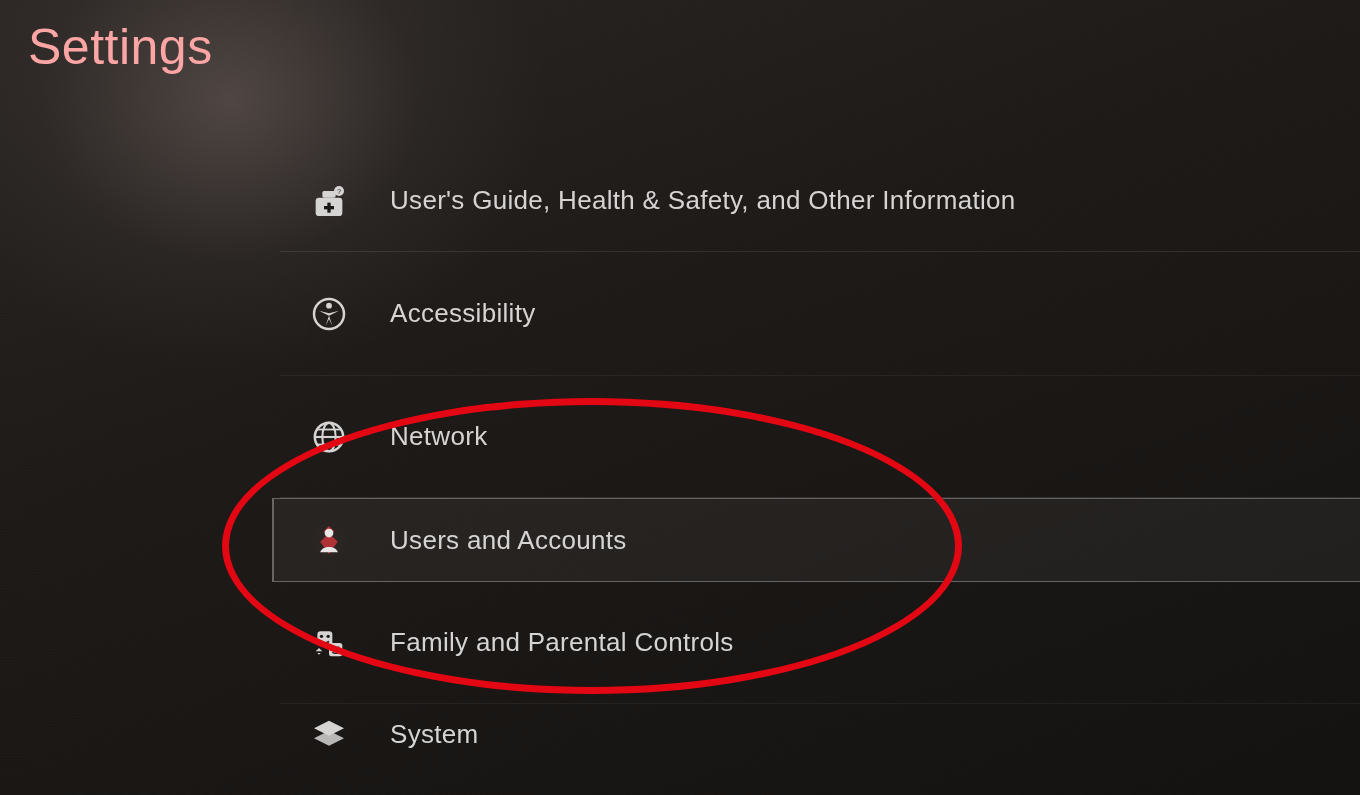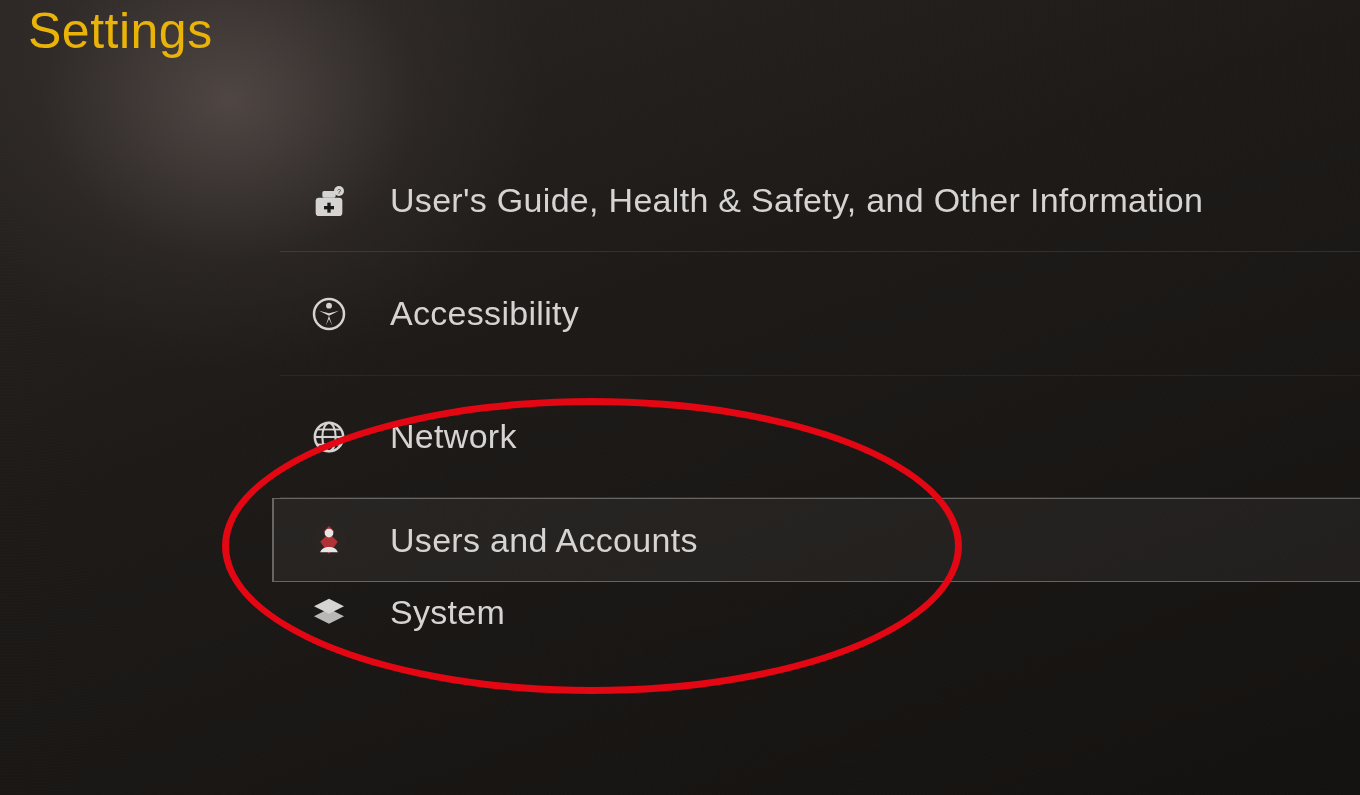--- a/index.html
+++ b/index.html
@@ -19,23 +19,23 @@
       filter: saturate(0.85);
     }
     .noise {
       position: absolute; inset: 0;
       background-image: repeating-radial-gradient(circle at 0 0, rgba(255,255,255,0.02) 0, rgba(255,255,255,0.02) 1px, transparent 1px, transparent 3px);
       opacity: .35;
       pointer-events: none;
     }
     .title {
       position: absolute;
-      top: 2px;
+      top: 18px;
       left: 28px;
-      color: #eab308;
+      color: #fca5a5;
       font-size: 50px;
       font-weight: 300;
       letter-spacing: .5px;
     }
     .list {
       position: absolute;
       left: 280px;
       right: 0;
       top: 150px;
       display: flex;
@@ -56,21 +56,21 @@
     .row .icon-slot {
       width: 50px;
       display: flex;
       align-items: center;
       justify-content: center;
       flex-shrink: 0;
     }
     .row .icon-slot svg { width: 40px; height: 40px; fill: #d6d4d2; }
     .row .icon-slot.avatar svg { width: 42px; height: 42px; }
     .row .label {
-      font-size: 34px;
+      font-size: 26px;
       font-weight: 300;
       color: #d6d4d3;
       letter-spacing: .3px;
     }
     .row.short-sep { border-bottom-color: rgba(255,255,255,0.06); }
     .row.selected {
       background: rgba(255,255,255,0.05);
       border-top: 1px solid rgba(255,255,255,0.30);
       border-bottom: 1px solid rgba(255,255,255,0.30);
       margin-left: -8px;
@@ -151,20 +151,37 @@
       <svg viewBox="0 0 48 48">
         <circle cx="24" cy="24" r="20" fill="#2a2522"></circle>
         <path d="M24 8 L30 14 L26 18 L34 26 L24 40 L14 26 L22 18 L18 14 Z" fill="#b03237"></path>
         <circle cx="24" cy="16" r="5" fill="#e8e6e4"></circle>
         <path d="M14 38 C16 30 32 30 34 38 Z" fill="#e8e6e4"></path>
       </svg>
     </span>
     <span class="label">Users and Accounts</span>
   </div>
 
+  <div id="r-family" class="row short-sep">
+    <span class="icon-slot">
+      <svg viewBox="0 0 48 48">
+        <rect x="10" y="10" width="18" height="18" rx="4"></rect>
+        <circle cx="15" cy="16" r="2" fill="#1a1715"></circle>
+        <circle cx="23" cy="16" r="2" fill="#1a1715"></circle>
+        <path d="M14 22 Q19 26 24 22" stroke="#1a1715" stroke-width="2" fill="none"></path>
+        <rect x="24" y="24" width="16" height="16" rx="3"></rect>
+        <circle cx="29" cy="30" r="1.7" fill="#1a1715"></circle>
+        <circle cx="35" cy="30" r="1.7" fill="#1a1715"></circle>
+        <path d="M28 35 Q32 38 36 35" stroke="#1a1715" stroke-width="1.6" fill="none"></path>
+        <path d="M8 34 l4 -4 l4 4" fill="#d6d4d2"></path>
+        <path d="M10 36 l2 2 l2 -2" fill="#d6d4d2"></path>
+      </svg>
+    </span>
+    <span class="label">Family and Parental Controls</span>
+  </div>
 
   <div id="r-system" class="row last-cut">
     <span class="icon-slot">
       <svg viewBox="0 0 48 48">
         <polygon points="24,8 42,17 24,26 6,17"></polygon>
         <polygon points="24,20 42,29 24,38 6,29" fill="#d6d4d2" opacity=".85"></polygon>
       </svg>
     </span>
     <span class="label">System</span>
   </div>

